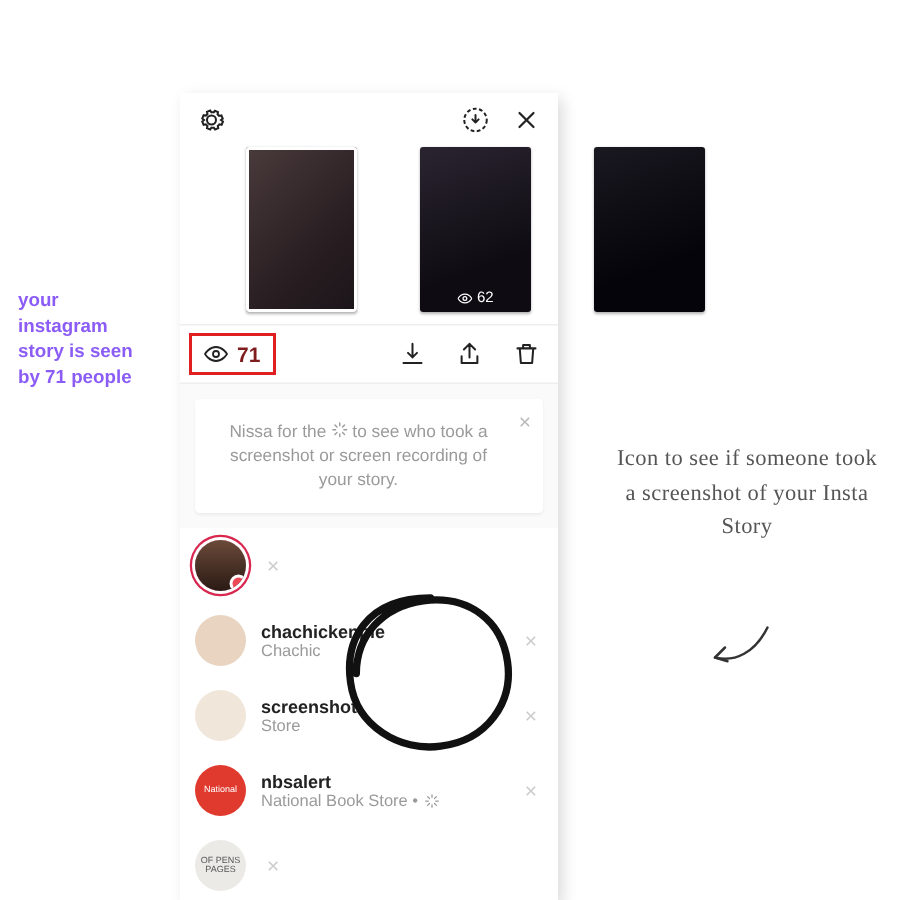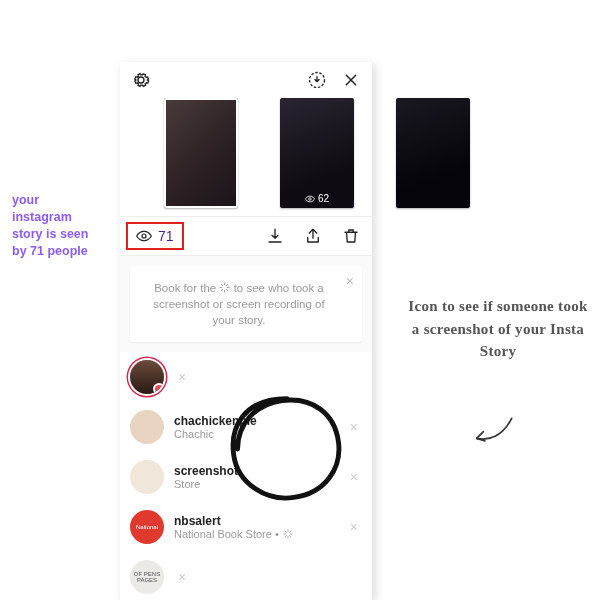--- a/index.html
+++ b/index.html
@@ -22,21 +22,20 @@
 
   
   .right-note {
     position: absolute;
     left: 408px; top: 295px;
     width: 180px;
     font-size: 15px; color: #555;
     text-align: center; line-height: 1.5;
     font-family: Georgia, "Times New Roman", serif;
     letter-spacing: 0.3px;
-    font-weight: bold;
   }
   .arrow {
     position: absolute;
     left: 470px; top: 410px;
     width: 50px; height: 40px;
   }
 
   
   .panel {
     position: absolute;
@@ -74,21 +73,21 @@
   .story-thumb .sc { position:absolute; bottom:4px; left:50%; transform:translateX(-50%);
     font-size:10px; color:#fff; display:flex; gap:3px; align-items:center;}
 
   .actions-row {
     display: flex; align-items: center; justify-content: space-between;
     padding: 8px 10px; background: #fff;
     border-top: 1px solid #eee; border-bottom: 1px solid #eee;
   }
   .view-count {
     display:flex; align-items:center; gap:6px;
-    font-weight:400; font-size:14px; color:#4c1d95;
+    font-weight:700; font-size:14px; color:#7f1d1d;
     padding: 2px 6px;
   }
   .view-count-box {
     border: 2.5px solid #e02020;
     padding: 2px 2px;
     margin: -4px -4px;
   }
   .actions-right { display:flex; gap:16px; align-items:center; }
 
   .hint-card {
@@ -205,21 +204,21 @@
       <span class="icon-btn">
         <svg width="18" height="18" viewBox="0 0 24 24">
               <path d="M4 7h16M9 7V4h6v3m-9 0l1 13h10l1-13" fill="none" stroke="#222" stroke-width="1.8" stroke-linecap="round" stroke-linejoin="round"></path>
             </svg>
       </span>
     </span>
   </div>
 
   <div class="hint-card">
     <span class="close-x">×</span>
-    <span>Book for the </span>
+    <span>Nissa for the </span>
     <svg width="11" height="11" viewBox="0 0 24 24" style="display:inline;vertical-align:-1px">
       <g stroke="#9a9a9a" stroke-width="2" stroke-linecap="round">
         <path d="M12 2v4M12 18v4M2 12h4M18 12h4M5 5l3 3M16 16l3 3M19 5l-3 3M8 16l-3 3"></path>
       </g>
     </svg>
     <span> to see who took a screenshot or screen recording of your story.</span>
   </div>
 
   <div class="viewers" id="viewers-list">
         <div class="viewer-row">

